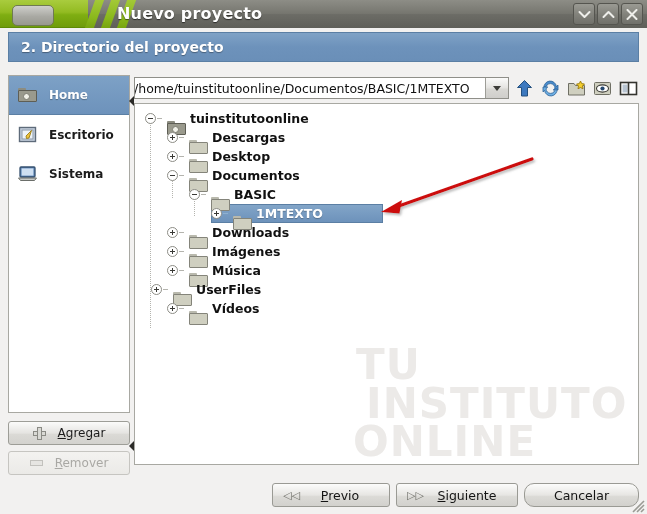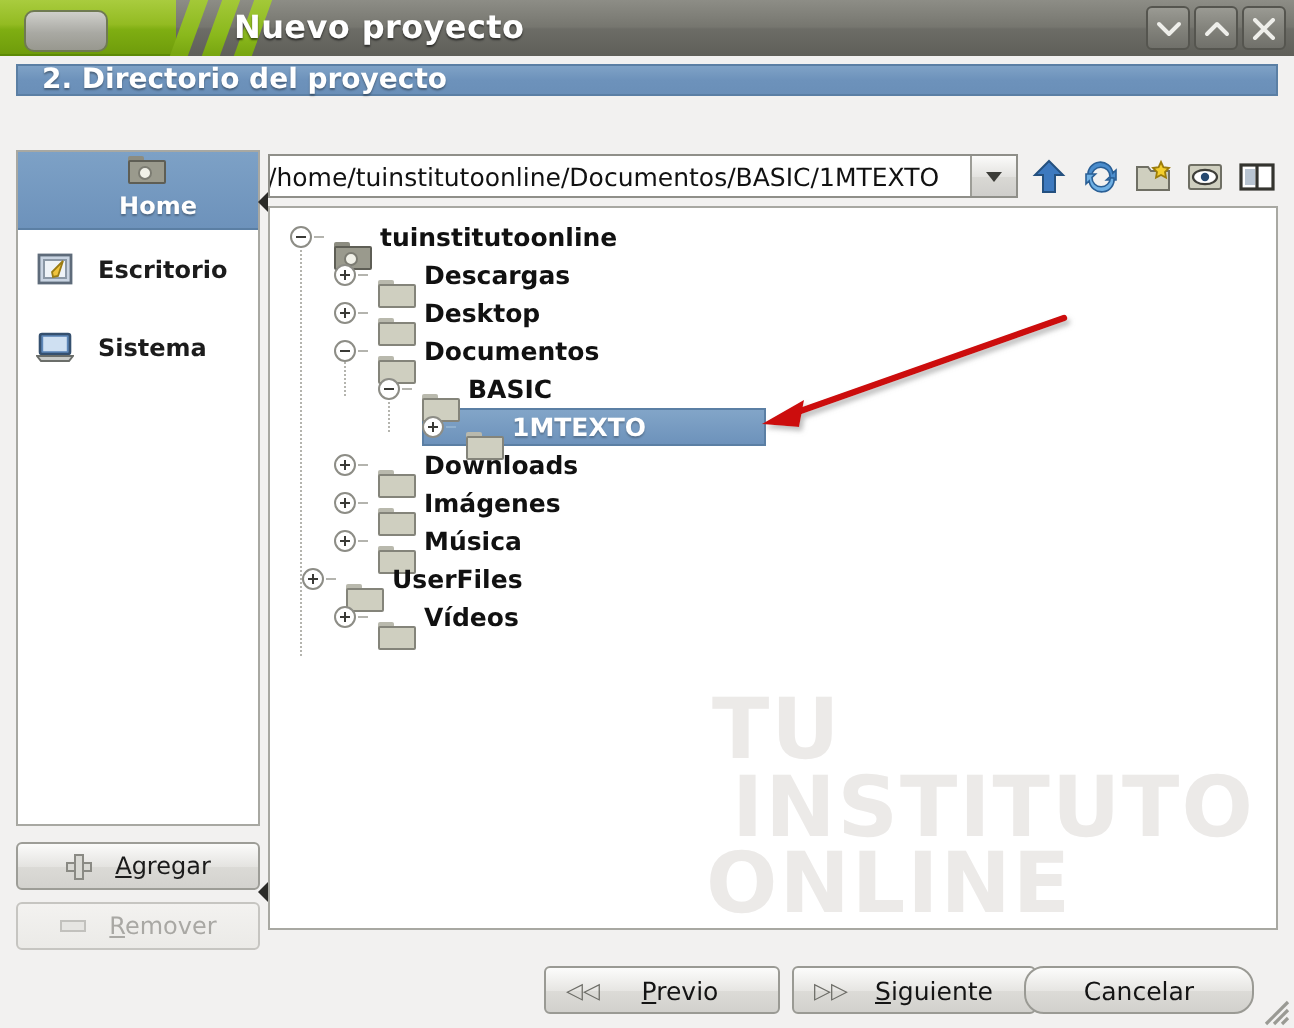--- a/index.html
+++ b/index.html
@@ -45,21 +45,21 @@
     border:1px solid #55554f;
     display:flex;align-items:center;justify-content:center;
     color:#e9e9e6;font-size:13px;font-weight:bold;line-height:1;
     box-sizing:border-box;
     text-shadow:0 1px 0 rgba(0,0,0,.5);
   }
   .tb-btn svg{display:block}
 
   
   .stepheader{
-    position:absolute;left:8px;top:32px;width:631px;height:16px;
+    position:absolute;left:8px;top:32px;width:631px;height:30px;
     background:linear-gradient(to bottom,#7fa2c6 0%,#6d92bb 50%,#6a8fb8 100%);
     border:1px solid #5b7fa4;
     box-sizing:border-box;
     color:#ffffff;font-weight:bold;font-size:14px;
     display:flex;align-items:center;padding-left:12px;
     text-shadow:0 1px 1px rgba(0,0,0,.35);
   }
 
   
   .sidebar-list{
@@ -72,21 +72,20 @@
   }
   .sb-item{
     position:relative;height:39px;display:flex;align-items:center;padding-left:9px;
     box-sizing:border-box;background:#edecea;border-bottom:1px solid #dedcd8;
     font-weight:bold;font-size:12px;color:#1c1c1c;
   }
   .sb-item.sel{
     background:linear-gradient(to bottom,#7da1c6 0%,#6d92bb 100%);
     color:#ffffff;border-bottom:1px solid #5b7fa4;
     text-shadow:0 1px 1px rgba(0,0,0,.3);
-    flex-direction:column;
   }
   .sb-item .lbl{margin-left:11px;}
   .sb-rest{background:#ffffff;height:100%;}
   .sb-icon{width:20px;height:18px;position:relative;flex:0 0 20px;}
 
   
   .fold{position:absolute;left:0;top:2px;width:19px;height:14px;}
   .fold .tab{position:absolute;left:0;top:0;width:8px;height:3px;background:#b9b9ad;border-radius:1px 1px 0 0;}
   .fold .body{position:absolute;left:0;top:2px;width:19px;height:12px;background:#cfcfc0;border:1px solid #84847a;box-sizing:border-box;border-radius:1px;}
   .fold.dark .body{background:#9a9a8d;border-color:#5e5e55;}
@@ -479,21 +478,21 @@
   </svg>
 
   <div class="btn" style="left:272px;top:483px;width:118px;">
     <span class="glyph">◁◁</span>
     <span style="margin-left:18px;"><span class="u">P</span>revio</span>
   </div>
   <div class="btn" style="left:396px;top:483px;width:122px;">
     <span class="glyph">▷▷</span>
     <span style="margin-left:20px;"><span class="u">S</span>iguiente</span>
   </div>
-  <div class="btn" style="left:512px;top:483px;width:115px;border-radius:10px;">
+  <div class="btn" style="left:524px;top:483px;width:115px;border-radius:10px;">
     <span>Cancelar</span>
   </div>
 
   <svg class="resizegrip" viewBox="0 0 16 16">
     <g stroke="#9a9a94" stroke-width="1.6">
       <line x1="15" y1="4" x2="4" y2="15"></line>
       <line x1="15" y1="8" x2="8" y2="15"></line>
       <line x1="15" y1="12" x2="12" y2="15"></line>
     </g>
   </svg>

